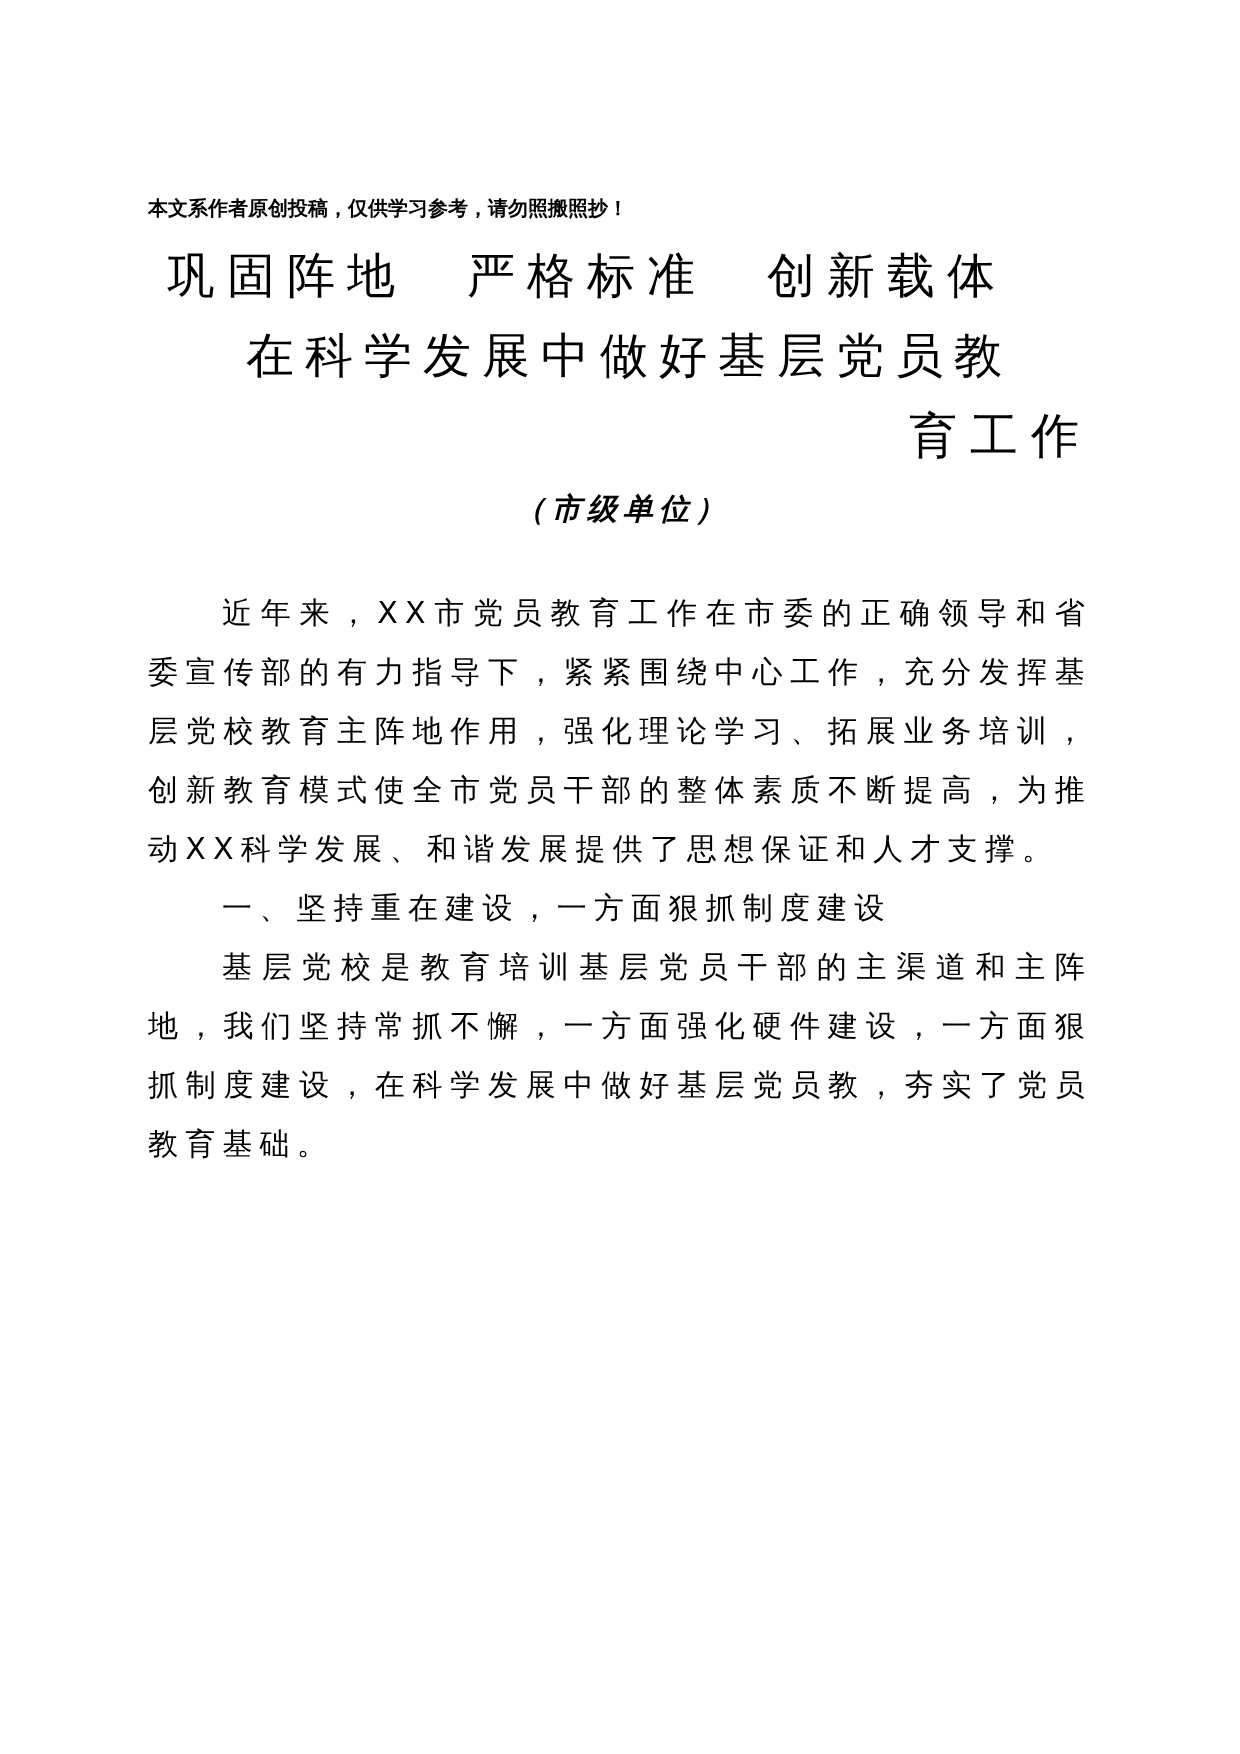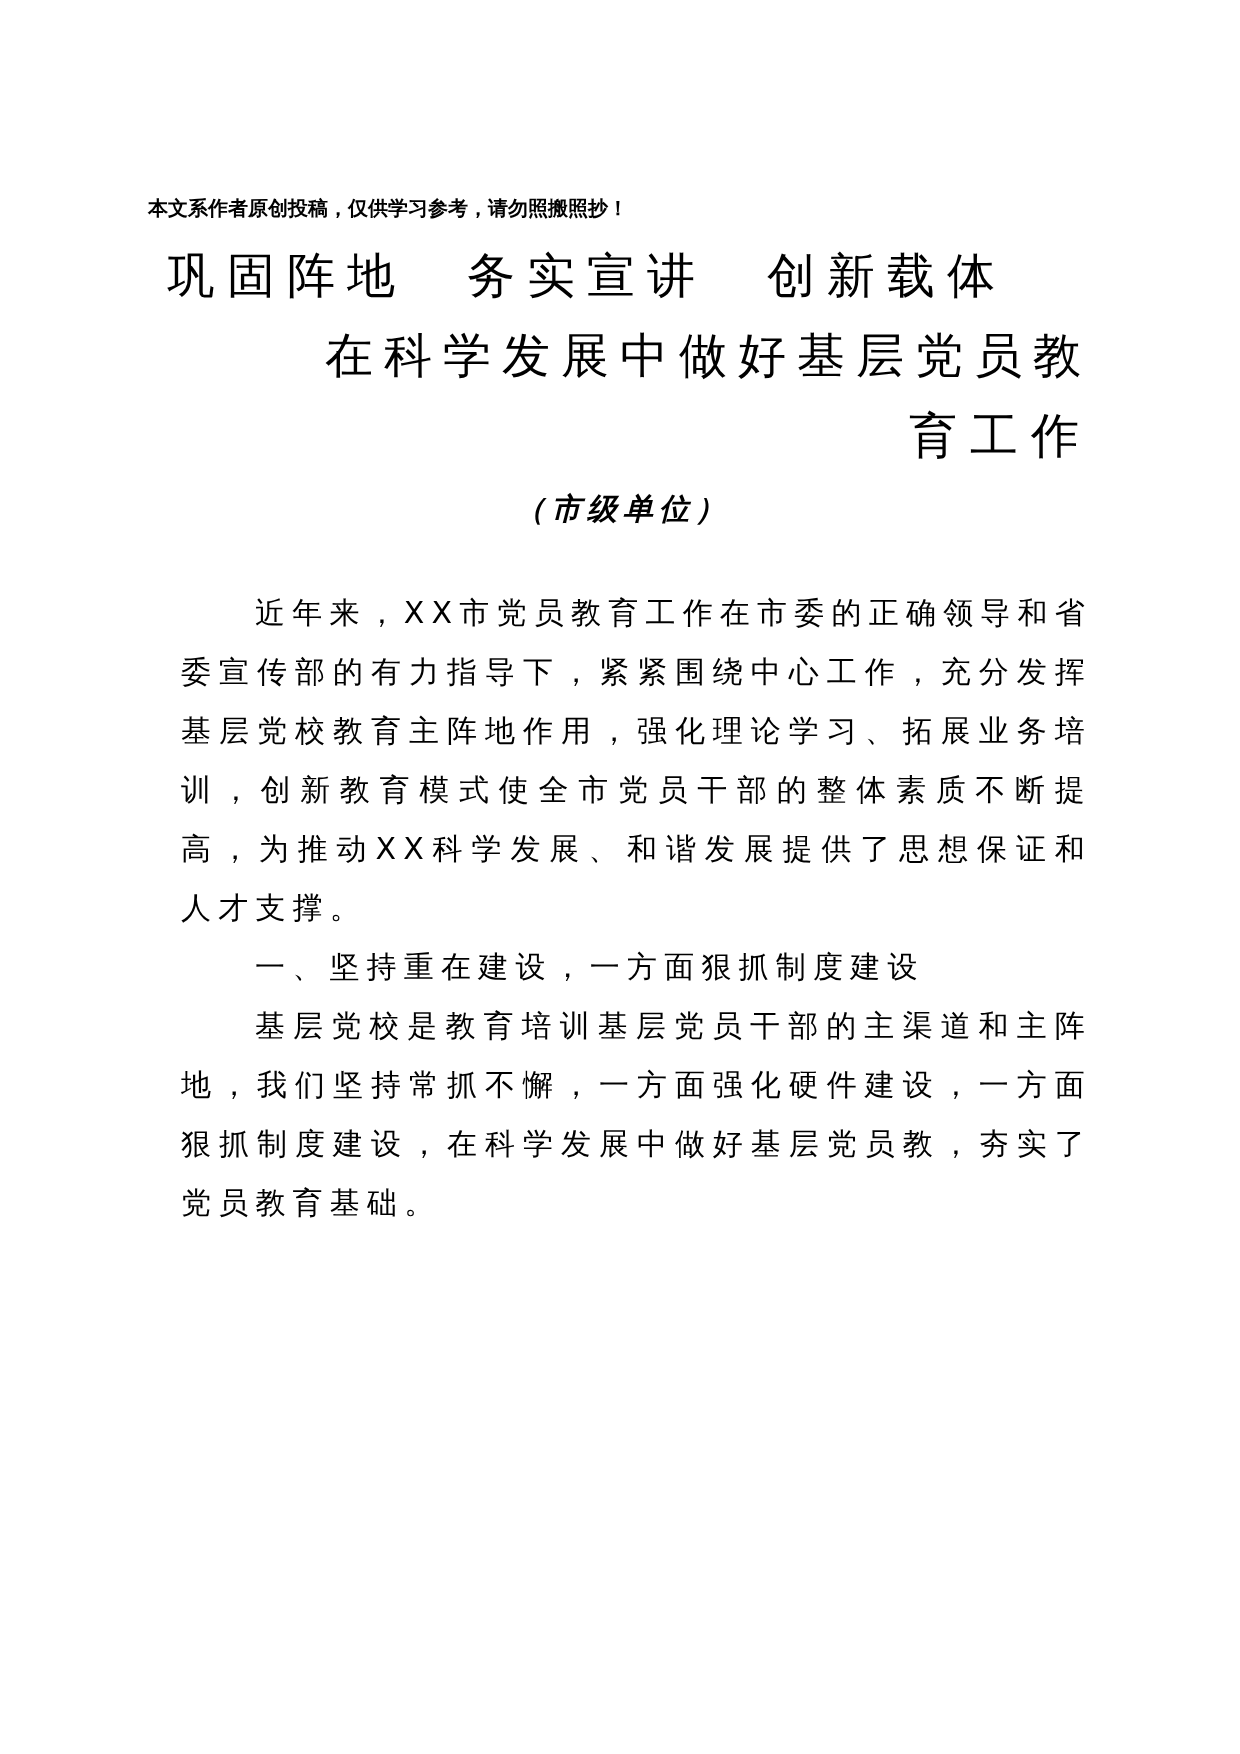--- a/index.html
+++ b/index.html
@@ -41,40 +41,39 @@
     font-weight: 400;
     white-space: nowrap;
     text-indent: 13px;
   }
   .title-line.l1 {
     text-align: left;
     padding-left: 6px;
     letter-spacing: 12px;
   }
   .title-line.l2 {
-    text-align: right;
+    text-align: center;
     padding-left: 6px;
     letter-spacing: 11px;
   }
   .title-line.l3 {
     text-align: right;
   }
   .subtitle {
     text-align: center;
     font-size: 30px;
     font-weight: bold;
     letter-spacing: 6px;
     line-height: 56px;
     margin-top: 6px;
     text-indent: 6px;
     font-style: italic;
   }
   .body-block {
     margin-top: 46px;
-    margin-left: 33px;
   }
   p.para {
     margin: 0;
     font-size: 30px;
     line-height: 59px;
     letter-spacing: 7.2px;
     text-align: justify;
     text-align-last: left;
     text-indent: 74px;
     word-break: break-all;
@@ -84,21 +83,21 @@
   }
 </style>
 </head>
 <body>
 
 <div class="page">
 
   <div class="doc-header">本文系作者原创投稿，仅供学习参考，请勿照搬照抄！</div>
 
   <div class="title-block">
-    <div class="title-line l1">巩固阵地　务实宣讲　创新载体</div>
+    <div class="title-line l1">巩固阵地　严格标准　创新载体</div>
     <div class="title-line l2">在科学发展中做好基层党员教</div>
     <div class="title-line l3">育工作</div>
   </div>
 
   <div class="subtitle">（市级单位）</div>
 
   <div class="body-block">
 
     <p class="para">近年来，XX市党员教育工作在市委的正确领导和省委宣传部的有力指导下，紧紧围绕中心工作，充分发挥基层党校教育主阵地作用，强化理论学习、拓展业务培训，创新教育模式使全市党员干部的整体素质不断提高，为推动XX科学发展、和谐发展提供了思想保证和人才支撑。</p>
 

